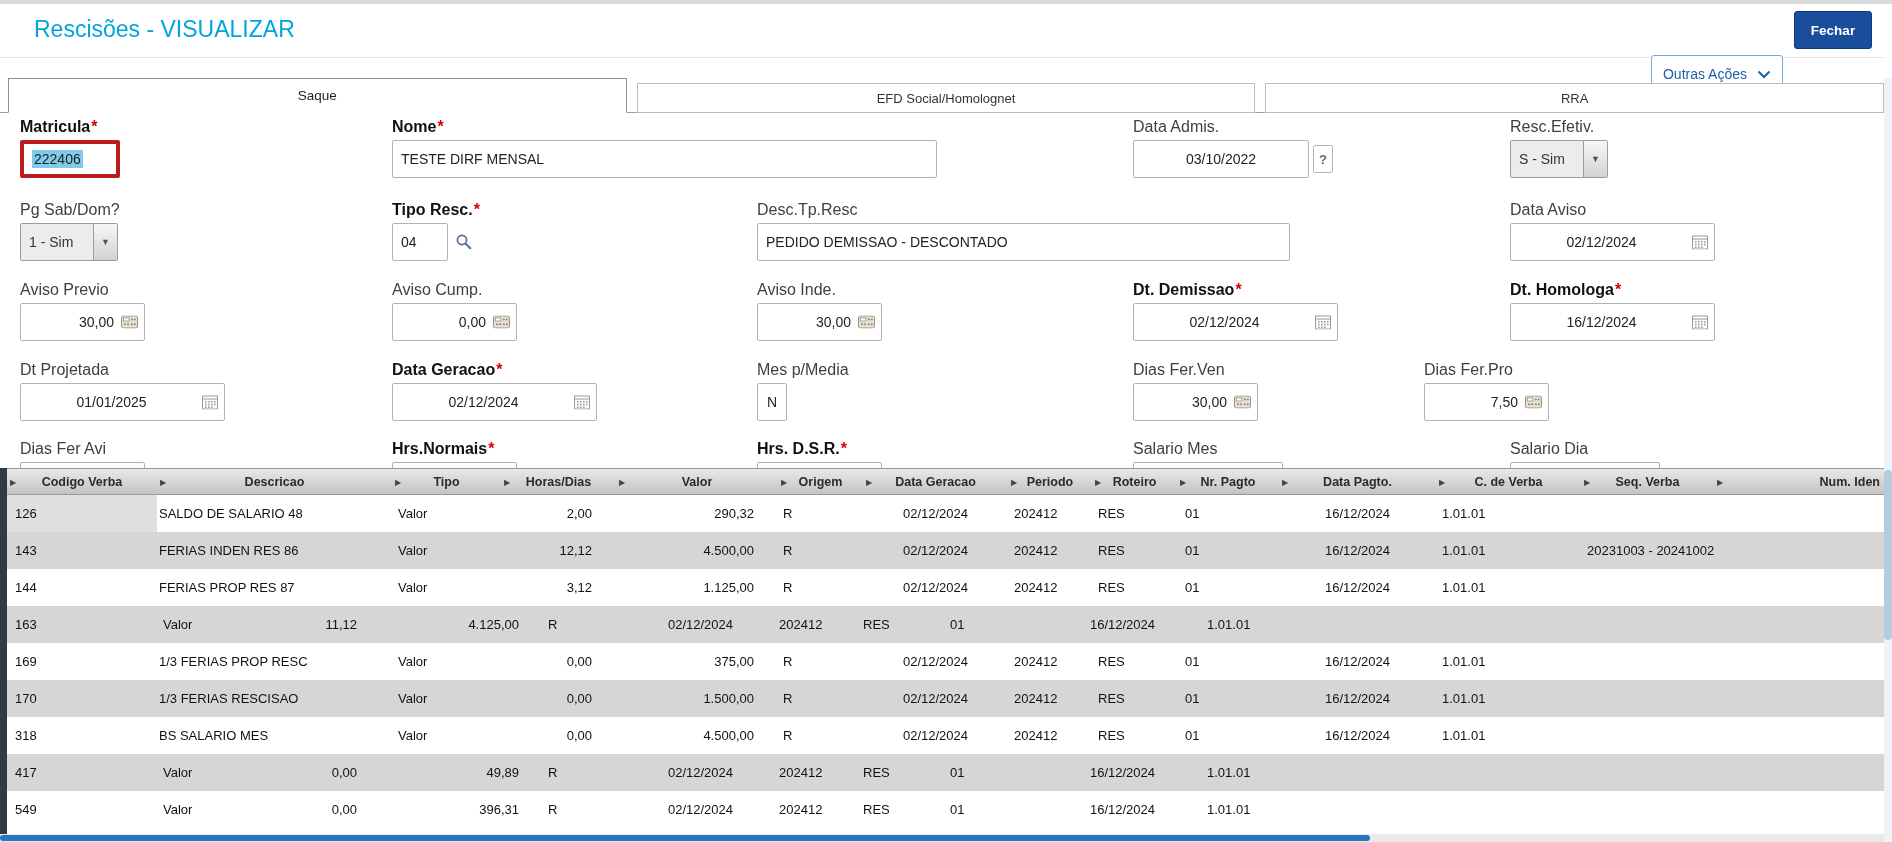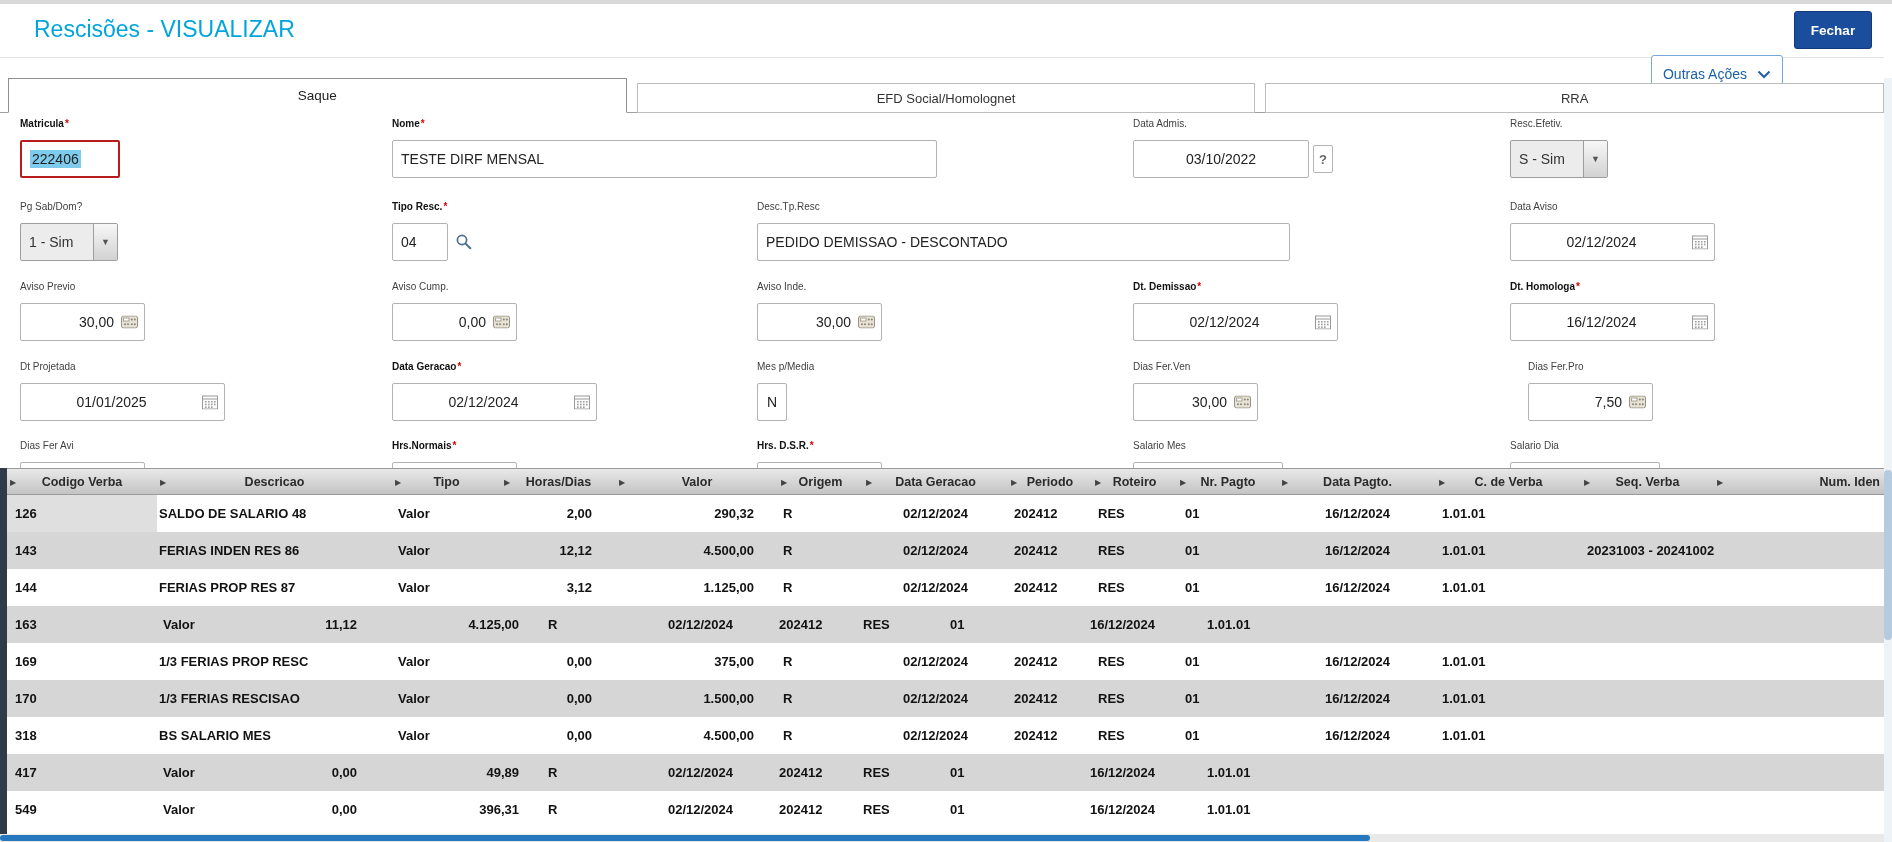--- a/index.html
+++ b/index.html
@@ -19,27 +19,27 @@
 
   
   .tabline{position:absolute;left:0;top:112px;width:1884px;height:1px;background:#9f9f9f;z-index:1;}
   .tabs{position:absolute;left:8px;top:78px;width:1876px;height:35px;display:flex;gap:10px;z-index:2;}
   .tab{flex:1;align-self:flex-end;height:30px;border:1px solid #bdbdbd;background:#fff;font-size:13px;color:#333;
        display:flex;align-items:center;justify-content:center;cursor:pointer;}
   .tab.active{align-self:stretch;height:35px;border:1px solid #8e8e8e;border-bottom:1px solid #fff;font-size:13.5px;color:#222;}
 
   
   .fld{position:absolute;}
-  .lbl{font-size:10px;color:#3f3f3f;height:17px;margin-bottom:5px;white-space:nowrap;}
+  .lbl{font-size:16px;color:#3f3f3f;height:17px;margin-bottom:5px;white-space:nowrap;}
   .fld.req .lbl{font-weight:bold;color:#111;}
   .req-mark{color:var(--required,#d40000);font-weight:bold;margin-left:1px;}
   .fld-row{display:flex;align-items:center;gap:4px;}
   .inp{position:relative;height:38px;border:1px solid #b3b3b3;border-radius:2px;background:#fff;
        display:flex;align-items:center;padding:0 8px;font-size:14px;color:#222;white-space:nowrap;}
-  .inp.focused{border:2px solid #b91c1c;}
+  .inp.focused{border:4px solid #b91c1c;}
   .inp .sel{background:var(--selection,#7ecbeb);padding:1px 2px;}
   .inp.center{justify-content:center;padding:0 4px;}
   .inp.date{justify-content:center;padding:0 30px 0 8px;}
   .inp.num{justify-content:flex-end;padding:0 30px 0 8px;}
   .abs-icon{position:absolute;right:6px;top:50%;transform:translateY(-50%);display:flex;}
   .combo{height:38px;display:flex;border:1px solid #9e9e9e;border-radius:2px;background:#ececec;overflow:hidden;}
   .combo .cval{flex:1;display:flex;align-items:center;padding:0 8px;font-size:14px;color:#333;white-space:nowrap;}
   .combo-btn{width:24px;border-left:1px solid #9e9e9e;background:linear-gradient(#f7f7f7,#d2d2d2);
        display:flex;align-items:center;justify-content:center;font-size:9px;color:#555;cursor:pointer;}
   .help-btn{width:20px;height:28px;border:1px solid #b5b5b5;background:#fff;color:#666;font-size:13px;font-weight:bold;
@@ -47,21 +47,21 @@
   .mag-btn{width:24px;height:28px;display:flex;align-items:center;justify-content:center;cursor:pointer;}
 
   
   .leftstrip{position:absolute;left:0;top:468px;width:7px;height:366px;background:#2f3b47;}
   .grid{position:absolute;left:7px;top:468px;width:1877px;}
   .ghead-row{display:flex;height:27px;background:linear-gradient(#e9e9e9,#c3c3c3);
        border-top:1px solid #9a9a9a;border-bottom:1px solid #9a9a9a;}
   .ghead{position:relative;display:flex;align-items:center;justify-content:center;
        font-size:12.5px;font-weight:bold;color:#2b2b2b;overflow:hidden;white-space:nowrap;}
   .ghead .marker{position:absolute;left:3px;top:50%;transform:translateY(-50%);font-size:8px;color:#444;font-weight:normal;}
-  .grow{display:flex;height:37px;background:#fff;font-weight:bold;}
+  .grow{display:flex;height:37px;background:#fff;}
   .grow.alt{background:var(--stripe,#d6d6d6);}
   .grow .gcell{display:block;line-height:37px;font-size:13px;color:#121212;white-space:nowrap;overflow:hidden;}
   .grow .gcell.selcell{background:#dfdfdf;}
   .c0{width:150px;padding-left:8px;}
   .c1{width:235px;padding-left:2px;}
   .c2{width:109px;padding-left:6px;}
   .c3{width:115px;text-align:right;padding-right:24px;}
   .c4{width:162px;text-align:right;padding-right:24px;}
   .c5{width:85px;padding-left:5px;}
   .c6{width:145px;text-align:center;}
@@ -392,21 +392,21 @@
                 <circle cx="4" cy="8.8" r="1"></circle>
                 <circle cx="7" cy="8.8" r="1"></circle>
                 <circle cx="10.8" cy="8.8" r="1"></circle>
                 <circle cx="13.8" cy="8.8" r="1"></circle>
               </g>
             </svg>
           </span>
       </div>
     </div>
 
-    <div class="fld" style="left:1528px;top:361px">
+    <div class="fld" style="left:1424px;top:361px">
       <div class="lbl"><span>Dias Fer.Pro</span></div>
       <div class="inp num" style="width:125px">
           <span>7,50</span>
         <span class="abs-icon">
             <svg width="17" height="13" viewBox="0 0 17 13">
               <rect x="0.5" y="0.5" width="16" height="12" rx="2" fill="#e8e2d4" stroke="#9a9488"></rect>
               <rect x="2.5" y="2.5" width="5.5" height="3" fill="#fff" stroke="#9a9488" stroke-width="0.8"></rect>
               <g fill="#8a857a">
                 <circle cx="10.8" cy="4" r="1"></circle>
                 <circle cx="13.8" cy="4" r="1"></circle>

